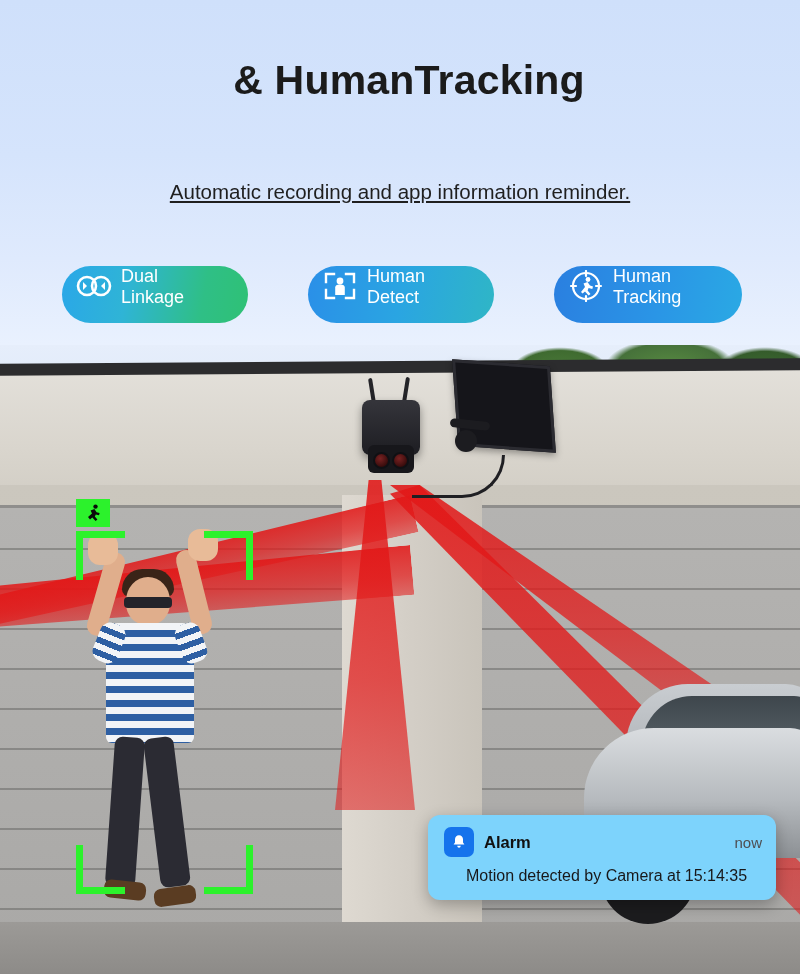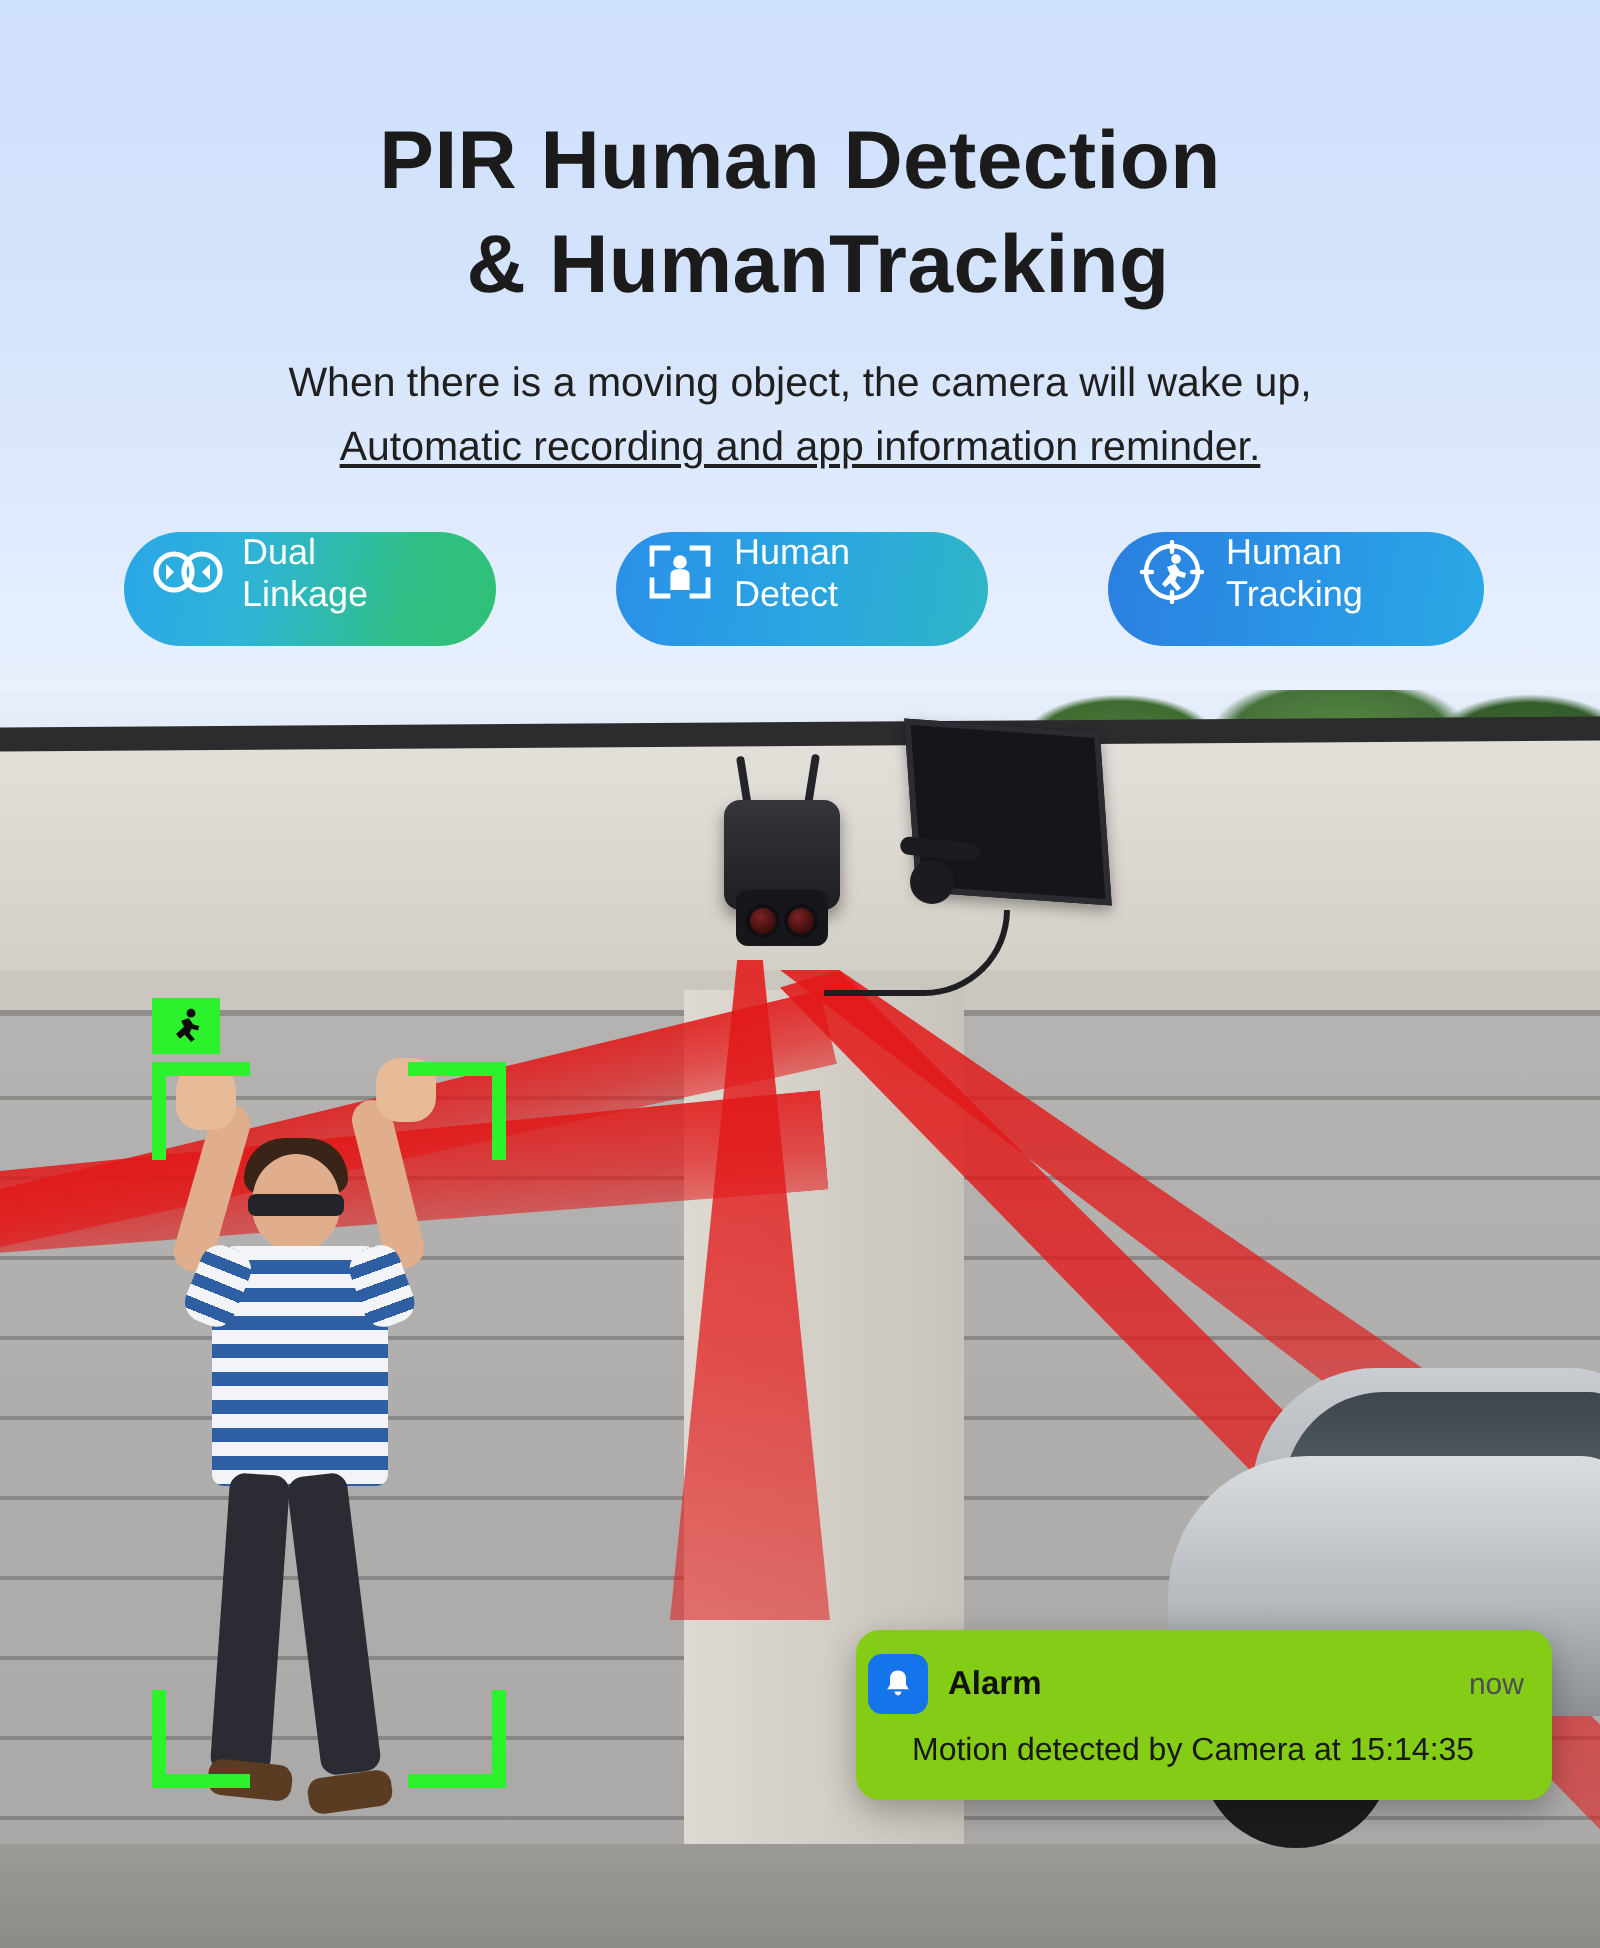--- a/index.html
+++ b/index.html
@@ -340,24 +340,24 @@
     position:absolute; left:16px; top:150px; width:96px; height:96px;
     border-radius:50%;
     background: radial-gradient(circle at 50% 50%, #c9ccd0 0 26%, #7e8287 27% 33%, #1c1c1e 34% 100%);
   }
 
   
   .alarm {
     position: absolute;
     left: 428px; top: 470px;
     width: 348px;
-    background: #84cc16;
+    background: #7dd3fc;
     border-radius: 12px;
     box-shadow: 0 5px 16px rgba(0,0,0,0.28);
-    padding: 12px 14px 14px 6px;
+    padding: 12px 14px 14px 16px;
     box-sizing: border-box;
   }
   .alarm-row {
     display: flex;
     align-items: center;
   }
   .alarm-icon {
     width: 30px; height: 30px;
     border-radius: 7px;
     background: #1573ec;
@@ -383,25 +383,23 @@
     margin-left: 22px;
   }
 </style>
 </head>
 <body>
 
 <div class="page">
 
   <div class="header">
     <div class="header-title">
-      <span>PIR Human Detection</span>
       <span class="l2">&amp; HumanTracking</span>
     </div>
     <div class="header-sub">
-      <span>When there is a moving object, the camera will wake up,</span>
       <span class="l2">Automatic recording and app information reminder.</span>
     </div>
 
     <div class="pills">
 
       <div class="pill pill-1">
         <span class="pill-icon">
           <svg width="36" height="28" viewBox="0 0 36 28">
             <circle cx="11" cy="14" r="9" fill="none" stroke="#ffffff" stroke-width="2.6"></circle>
             <circle cx="25" cy="14" r="9" fill="none" stroke="#ffffff" stroke-width="2.6"></circle>

